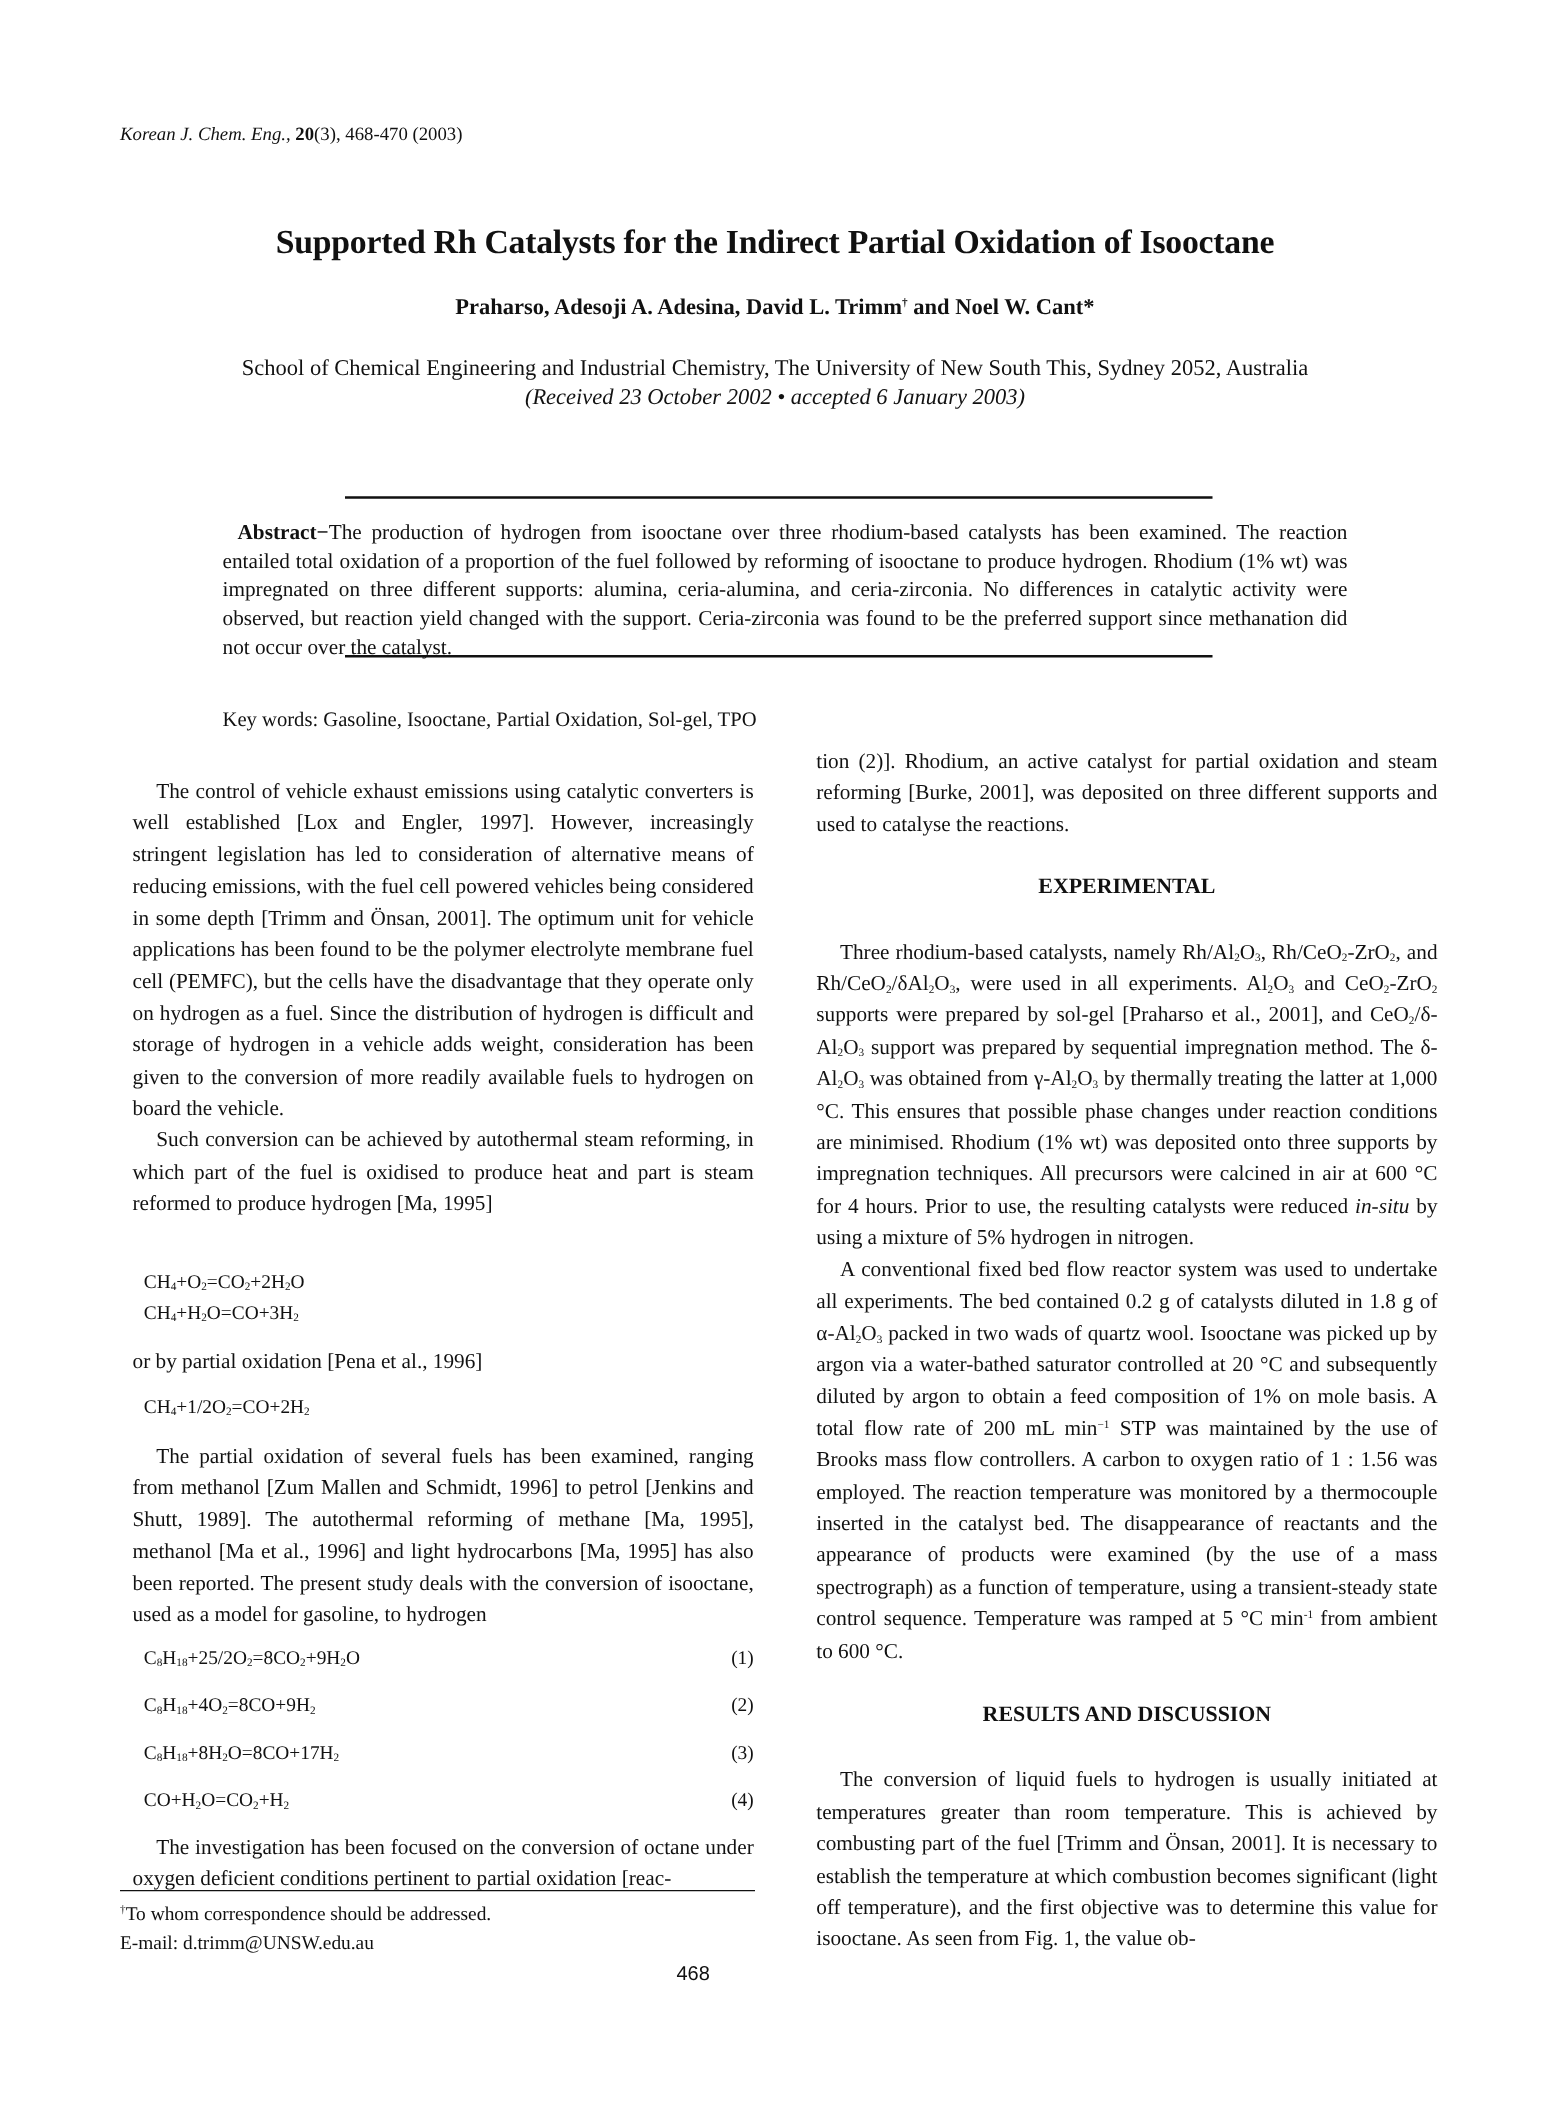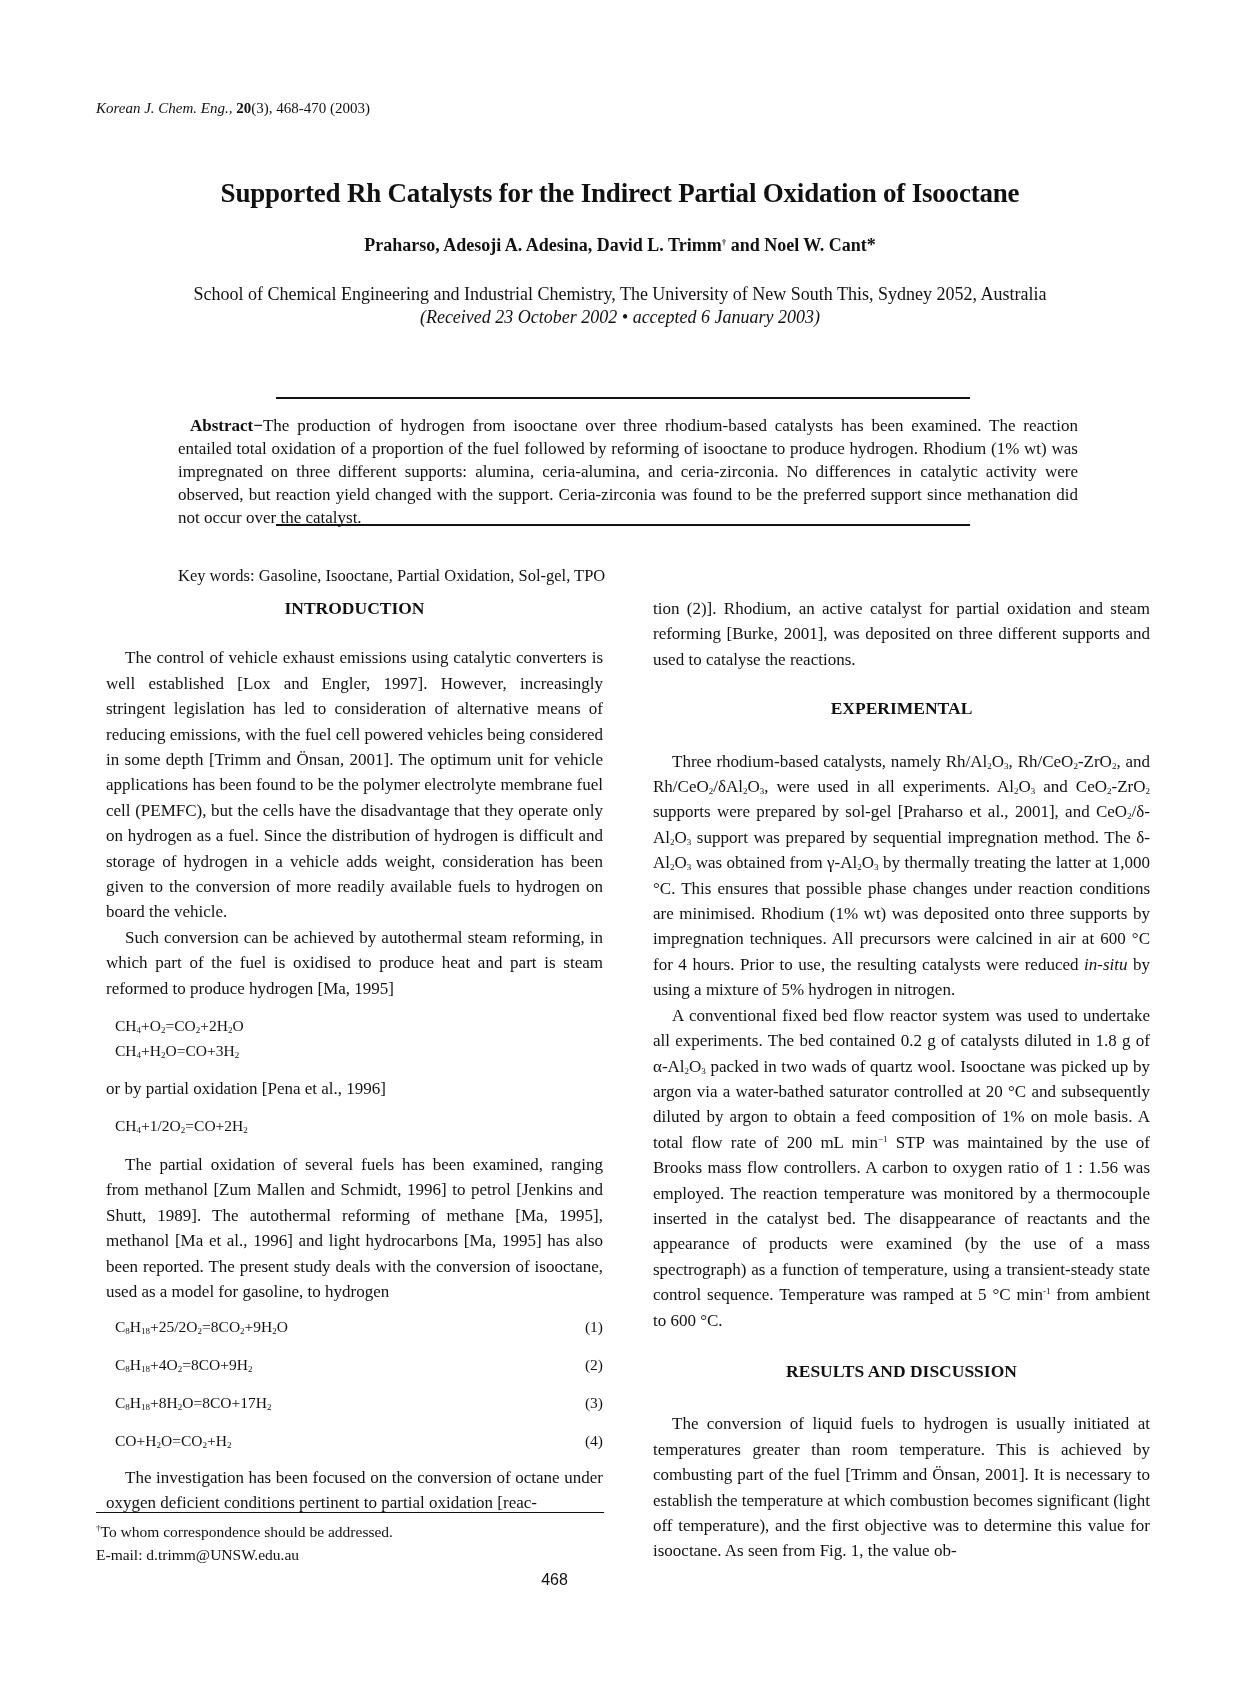--- a/index.html
+++ b/index.html
@@ -54,21 +54,20 @@
 </div>
 
 <div class="abs rule" style="left:276px; top:397px; width:694px;"></div>
 <div class="abs abstract">
   <span style="display:inline-block; width:12px;"></span><span class="lbl">Abstract</span><b>−</b><span>The production of hydrogen from isooctane over three rhodium-based catalysts has been examined. The reaction entailed total oxidation of a proportion of the fuel followed by reforming of isooctane to produce hydrogen. Rhodium (1% wt) was impregnated on three different supports: alumina, ceria-alumina, and ceria-zirconia. No differences in catalytic activity were observed, but reaction yield changed with the support. Ceria-zirconia was found to be the preferred support since methanation did not occur over the catalyst.</span>
 </div>
 <div class="abs rule" style="left:276px; top:524px; width:694px;"></div>
 <div class="abs keywords" style="top:530px;">Key words: Gasoline, Isooctane, Partial Oxidation, Sol-gel, TPO</div>
 
 <div class="abs col" style="left:106px; top:596px;">
-  <div class="heading">INTRODUCTION</div>
   <div style="height:24px;"></div>
   <p>The control of vehicle exhaust emissions using catalytic converters is well established [Lox and Engler, 1997]. However, increasingly stringent legislation has led to consideration of alternative means of reducing emissions, with the fuel cell powered vehicles being considered in some depth [Trimm and Önsan, 2001]. The optimum unit for vehicle applications has been found to be the polymer electrolyte membrane fuel cell (PEMFC), but the cells have the disadvantage that they operate only on hydrogen as a fuel. Since the distribution of hydrogen is difficult and storage of hydrogen in a vehicle adds weight, consideration has been given to the conversion of more readily available fuels to hydrogen on board the vehicle.</p>
   <p>Such conversion can be achieved by autothermal steam reforming, in which part of the fuel is oxidised to produce heat and part is steam reformed to produce hydrogen [Ma, 1995]</p>
 </div>
 
 <div class="eq" style="left:115px; top:1017px;">CH<sub>4</sub>+O<sub>2</sub>=CO<sub>2</sub>+2H<sub>2</sub>O</div>
 <div class="eq" style="left:115px; top:1042px;">CH<sub>4</sub>+H<sub>2</sub>O=CO+3H<sub>2</sub></div>
 <div class="abs col" style="left:106px; top:1076px;">
   <p class="noind">or by partial oxidation [Pena et al., 1996]</p>
 </div>

